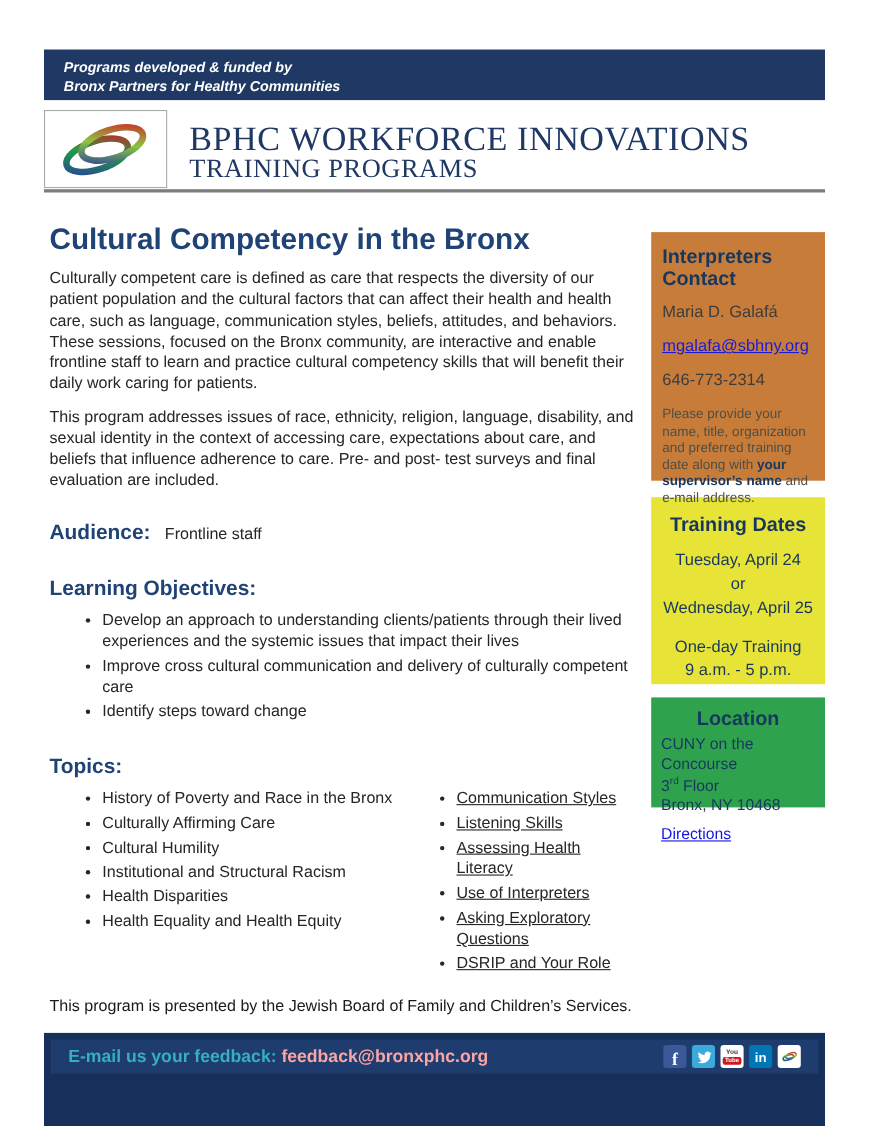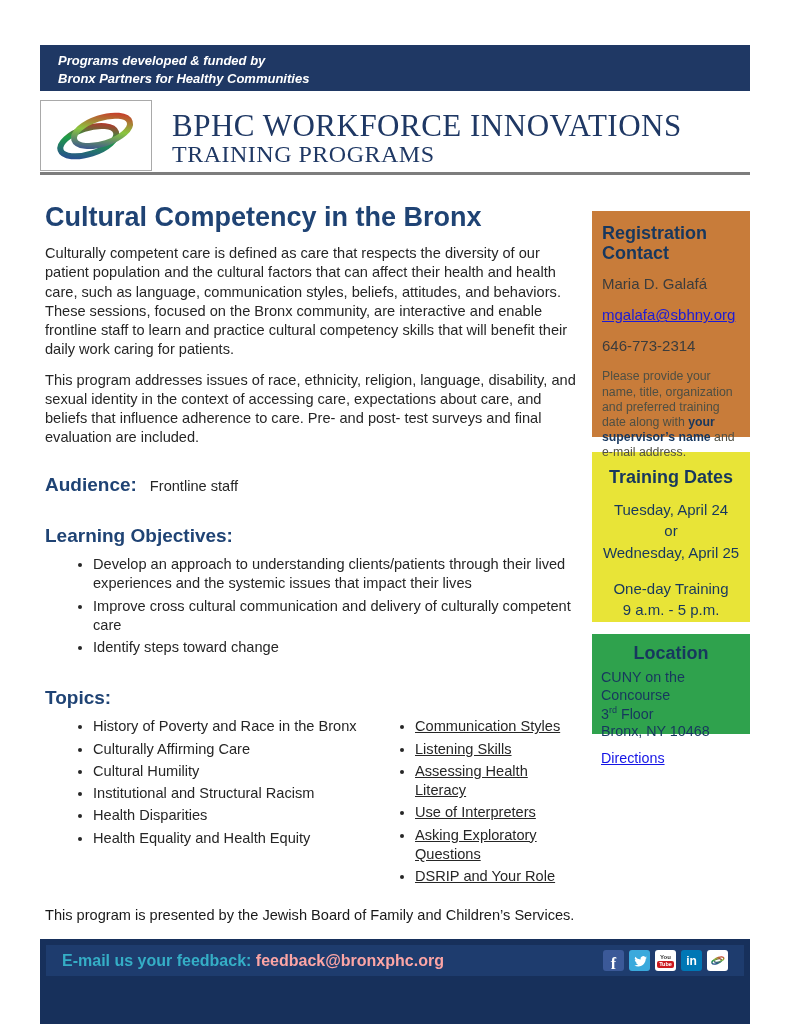--- a/index.html
+++ b/index.html
@@ -169,21 +169,21 @@
             <li>Use of Interpreters</li>
             <li>Asking Exploratory Questions</li>
             <li>DSRIP and Your Role</li>
           </ul>
         </div>
       </div>
     </div>
 
     <div class="sidebar">
       <div class="box box-orange">
-        <h3>Registration Contact</h3>
+        <h3>Interpreters Contact</h3>
         <div class="contact-name">Maria D. Galafá</div>
         <a class="contact-email" href="#">mgalafa@sbhny.org</a>
         <div class="contact-phone">646-773-2314</div>
         <div class="contact-note"><span>Please provide your name, title, organization and preferred training date along with </span><span class="note-bold">your supervisor’s name</span><span> and e-mail address.</span></div>
       </div>
 
       <div class="box box-yellow">
         <h3>Training Dates</h3>
         <div class="dates">
           <div>Tuesday, April 24</div>

